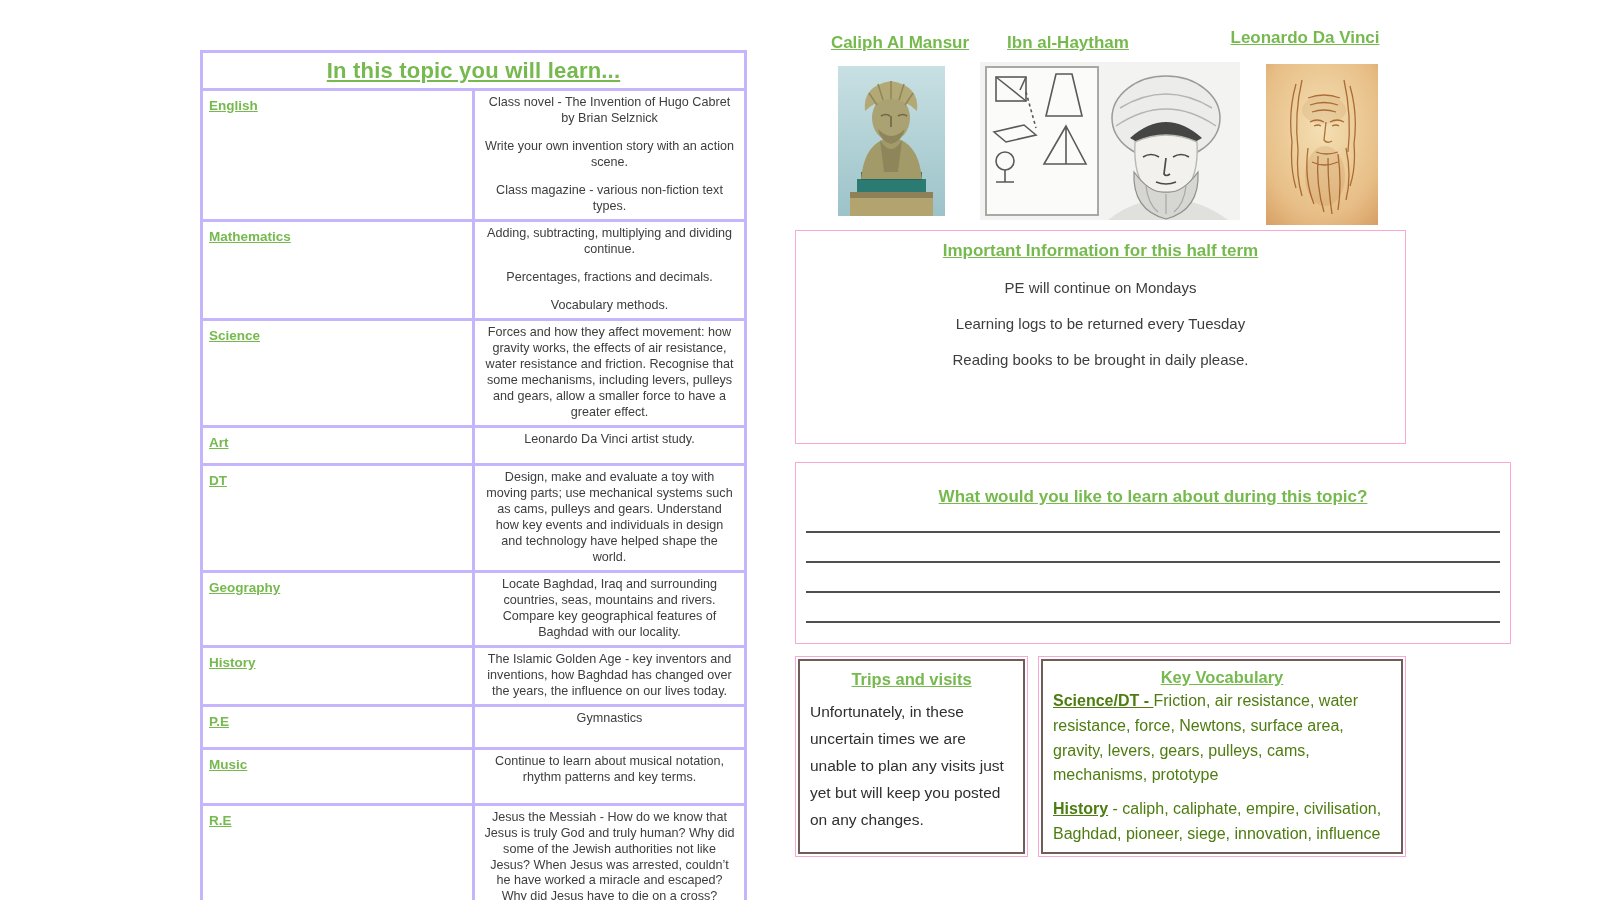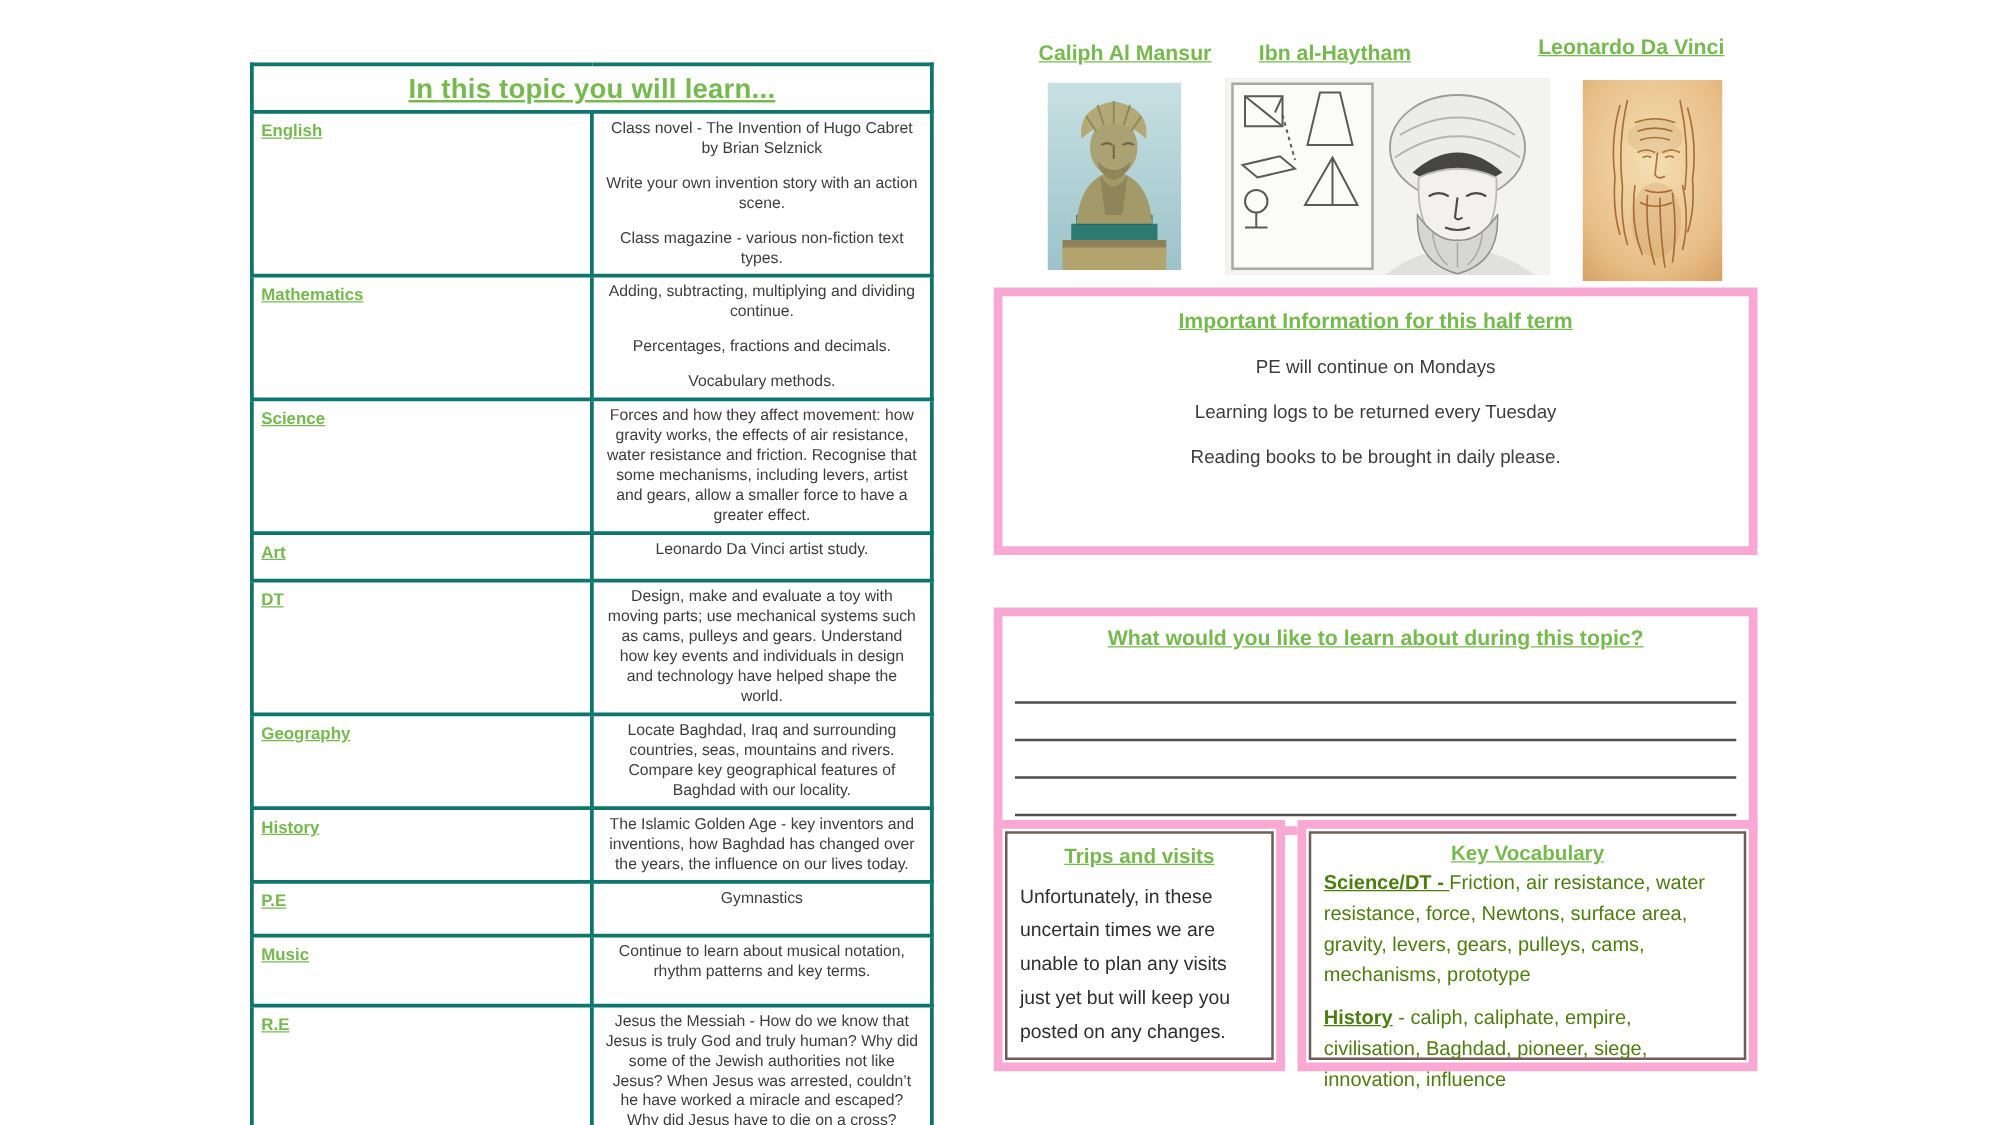--- a/index.html
+++ b/index.html
@@ -6,21 +6,21 @@
   html,body { background:#ffffff; }
   .canvas {
     position:relative; width:1600px; height:900px; background:#ffffff;
     font-family:"Liberation Sans", sans-serif; color:#3d3d3d; overflow:hidden;
   }
   
   .topic-table {
     position:absolute; left:200px; top:50px; width:547px;
     border-collapse:collapse; table-layout:fixed;
   }
-  .topic-table th, .topic-table td { border:3px solid #0f766e; background:#fff; }
+  .topic-table th, .topic-table td { border:3px solid #c4b5fd; background:#fff; }
   .topic-table th { height:38px; padding:1px 4px; }
   .table-title {
     color:#76b94e; font-weight:bold; text-decoration:underline;
     font-size:22px; letter-spacing:.2px;
   }
   .subject-cell { width:103px; vertical-align:top; padding:5px 6px; }
   .subject-link {
     color:#76b94e; font-weight:bold; text-decoration:underline; font-size:13.5px;
   }
   .content-cell {
@@ -46,28 +46,28 @@
   }
   .pn1 { left:820px; top:33px; width:160px; }
   .pn2 { left:988px; top:33px; width:160px; }
   .pn3 { left:1222px; top:28px; width:166px; }
   .portrait { position:absolute; }
   .portrait svg { display:block; width:100%; height:100%; }
   .p1 { left:838px; top:66px; width:107px; height:150px; }
   .p2 { left:980px; top:62px; width:260px; height:158px; }
   .p3 { left:1266px; top:64px; width:112px; height:161px; }
   
-  .box { position:absolute; border:7px solid #f9a8d4; background:#fff; }
+  .box { position:absolute; border:1px solid #f9a8d4; background:#fff; }
   .green-heading {
     color:#76b94e; font-weight:bold; text-decoration:underline; text-align:center;
   }
   .info-box { left:795px; top:230px; width:611px; height:214px; padding-top:10px; }
   .info-box .green-heading { font-size:17px; }
   .info-line { text-align:center; font-size:15px; line-height:19px; margin-top:17px; }
-  .learn-box { left:795px; top:462px; width:611px; height:182px; padding-top:8px;margin-top:24px; }
+  .learn-box { left:795px; top:462px; width:716px; height:182px; padding-top:24px; }
   .learn-box .green-heading { font-size:17px; }
   .write-lines { position:absolute; left:10px; right:10px; top:40px; }
   .write-line { height:30px; border-bottom:2px solid #4f4f4f; }
   .dbl { padding:0; }
   .dbl .inner {
     position:absolute; inset:2px; border:2px solid #6f5d57; padding:6px 10px;
   }
   .trips-box { left:795px; top:656px; width:233px; height:201px; }
   .trips-box .green-heading { font-size:16.5px; margin-top:3px; }
   .trips-text { font-size:15.5px; line-height:27px; margin-top:9px; color:#2f2f2f; }
@@ -103,21 +103,21 @@
           <td class="subject-cell"><span class="subject-link">Mathematics</span></td>
           <td class="content-cell">
             <div class="para">Adding, subtracting, multiplying and dividing continue.</div>
             <div class="para">Percentages, fractions and decimals.</div>
             <div class="para">Vocabulary methods.</div>
           </td>
         </tr>
         <tr>
           <td class="subject-cell"><span class="subject-link">Science</span></td>
           <td class="content-cell">
-            <div class="para">Forces and how they affect movement: how gravity works, the effects of air resistance, water resistance and friction. Recognise that some mechanisms, including levers, artist and gears, allow a smaller force to have a greater effect.</div>
+            <div class="para">Forces and how they affect movement: how gravity works, the effects of air resistance, water resistance and friction. Recognise that some mechanisms, including levers, pulleys and gears, allow a smaller force to have a greater effect.</div>
           </td>
         </tr>
         <tr>
           <td class="subject-cell"><span class="subject-link">Art</span></td>
           <td class="content-cell">
             <div class="para">Leonardo Da Vinci artist study.</div>
           </td>
         </tr>
         <tr>
           <td class="subject-cell"><span class="subject-link">DT</span></td>

